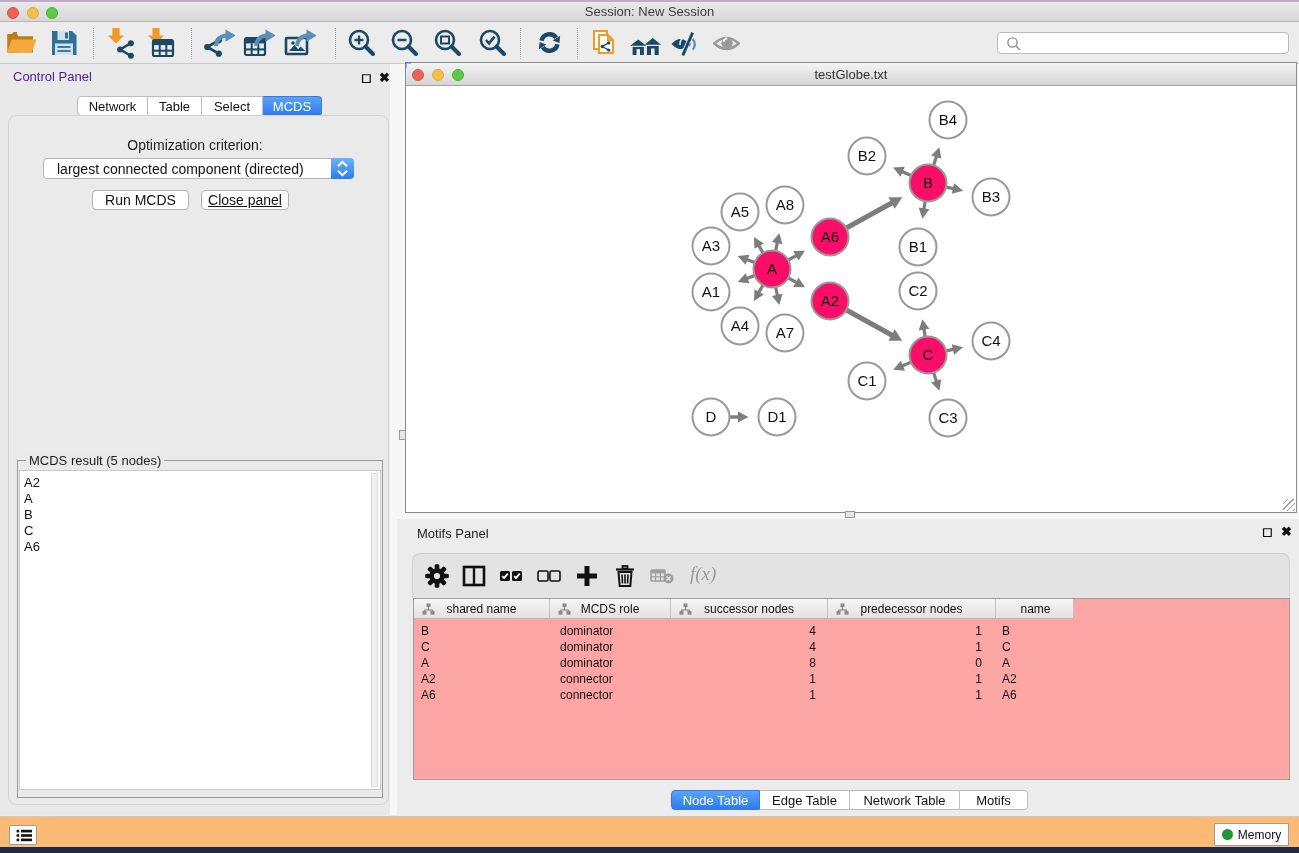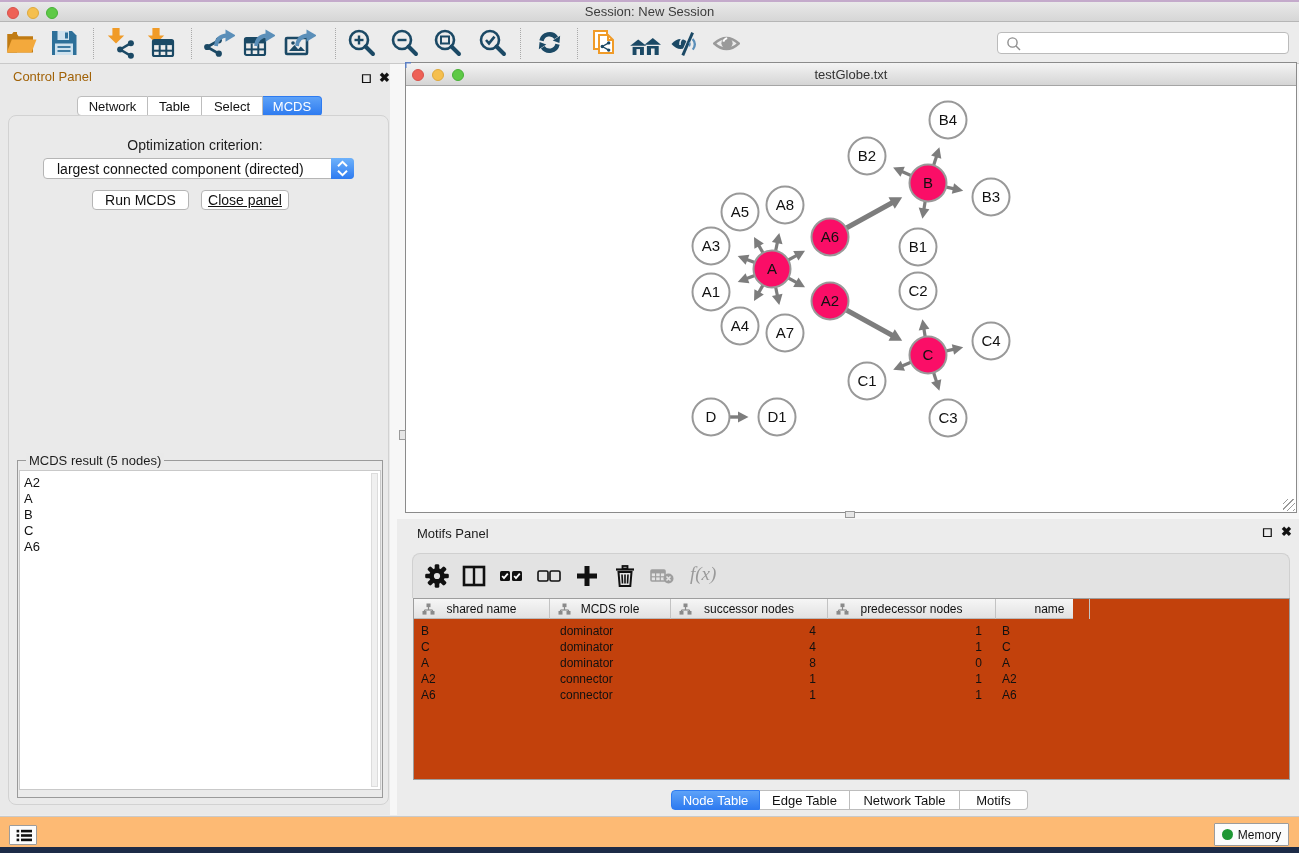--- a/index.html
+++ b/index.html
@@ -19,21 +19,21 @@
 #title { position:absolute; top:4px; width:100%; text-align:center; font-size:13px; color:#3c3c3c; }
 
 
 #toolbar { position:absolute; left:0; top:23px; width:1299px; height:41px; background:#ececec; border-bottom:1px solid #c9c9c9; }
 .sep { position:absolute; top:5px; height:31px; border-left:1px dotted #a9a9a9; }
 .tbi { position:absolute; }
 #search { position:absolute; left:997px; top:9px; width:292px; height:22px; background:#fff; border:1px solid #bbb; border-radius:4px; }
 
 
 #cpanel { position:absolute; left:0; top:64px; width:390px; height:751px; background:#e9e9e9; }
-#cpanel-hdr { position:absolute; left:13px; top:5px; font-size:13px; color:#a16207; }
+#cpanel-hdr { position:absolute; left:13px; top:5px; font-size:13px; color:#4c1d95; }
 .wicon { position:absolute; font-size:13px; color:#111; font-weight:bold; }
 .tabs { position:absolute; display:flex; height:20px; }
 .tab { font-size:13px; color:#111; background:#fff; border:1px solid #bdbdbd; border-left:none;
   display:flex; align-items:center; justify-content:center; }
 .tab.first { border-left:1px solid #bdbdbd; border-radius:4px 0 0 4px; }
 .tab.last { border-radius:0 4px 4px 0; }
 .tab.sel { background:linear-gradient(#5da2f8,#2e7bf0); color:#fff; border-color:#2e7bf0; }
 #cp-inner { position:absolute; left:8px; top:51px; width:381px; height:690px; background:#eaeaea;
   border:1px solid #d2d2d2; border-radius:8px; }
 #optlabel { position:absolute; left:0; top:73px; width:390px; text-align:center; font-size:14px; color:#1d1d1d; }
@@ -56,21 +56,21 @@
 #nw-canvas { position:absolute; left:0; top:23px; width:890px; height:426px; background:#fff; }
 #grip { position:absolute; right:1px; bottom:1px; width:12px; height:12px;
   background:repeating-linear-gradient(135deg, transparent 0 3px, #9a9a9a 3px 4px); }
 .rightbg { position:absolute; left:390px; top:64px; width:909px; height:751px; background:#f7f7f7; }
 
 
 #tpanel { position:absolute; left:397px; top:519px; width:902px; height:296px; background:#ececec; }
 #tp-hdr { position:absolute; left:20px; top:7px; font-size:13px; color:#1d1d1d; }
 #tp-toolbar { position:absolute; left:15px; top:34px; width:878px; height:45px; background:#e3e3e3;
   border:1px solid #d0d0d0; border-radius:8px 8px 0 0; border-bottom:none; }
-#tp-table { position:absolute; left:16px; top:79px; width:877px; height:182px; background:#c2410c; border:1px solid #9e9e9e; }
+#tp-table { position:absolute; left:16px; top:79px; width:877px; height:182px; background:#fca5a5; border:1px solid #9e9e9e; }
 #tp-thead { position:absolute; left:0; top:0; width:659px; height:20px; background:linear-gradient(#f6f6f6,#e2e2e2);
   border-bottom:1px solid #b9b9b9; }
 .th { position:absolute; top:0; height:20px; border-right:1px solid #c3c3c3; font-size:12px; color:#111;
   display:flex; align-items:center; justify-content:center; }
 .trow { position:absolute; left:0; width:100%; height:16px; font-size:12px; color:#111; }
 .trow span { position:absolute; top:1px; }
 #tp-tabs { position:absolute; left:274px; top:271px; height:20px; display:flex; }
 
 
 #statusbar { position:absolute; left:0; top:816px; width:1299px; height:31px; background:#fdba74; border-top:1px solid #c9c9c9; }
@@ -440,21 +440,21 @@
           <div class="th" style="left:414px; width:168px;">predecessor nodes</div>
           <svg class="abs" style="left:422px;top:4px;" width="13" height="12" viewBox="0 0 13 12">
             <rect x="4.5" y="0.5" width="4" height="3.6" fill="#8a8a8a"></rect>
             <line x1="6.5" y1="4" x2="6.5" y2="7" stroke="#8a8a8a" stroke-width="1.2"></line>
             <line x1="2.5" y1="7" x2="10.5" y2="7" stroke="#8a8a8a" stroke-width="1.2"></line>
             <line x1="2.5" y1="7" x2="2.5" y2="8.5" stroke="#8a8a8a" stroke-width="1.2"></line>
             <line x1="10.5" y1="7" x2="10.5" y2="8.5" stroke="#8a8a8a" stroke-width="1.2"></line>
             <rect x="0.5" y="8" width="4" height="3.6" fill="#8a8a8a"></rect>
             <rect x="8.5" y="8" width="4" height="3.6" fill="#8a8a8a"></rect>
           </svg>
-          <div class="th" style="left:596px; width:80px; ">name</div>
+          <div class="th" style="left:582px; width:80px; ">name</div>
 
       </div>
 
 <div class="trow" style="top:24px;">
           <span style="left:7px;">B</span>
           <span style="left:146px;">dominator</span>
           <span style="left:390px; width:12px; text-align:right;">4</span>
           <span style="left:556px; width:12px; text-align:right;">1</span>
           <span style="left:588px;">B</span>
         </div>

